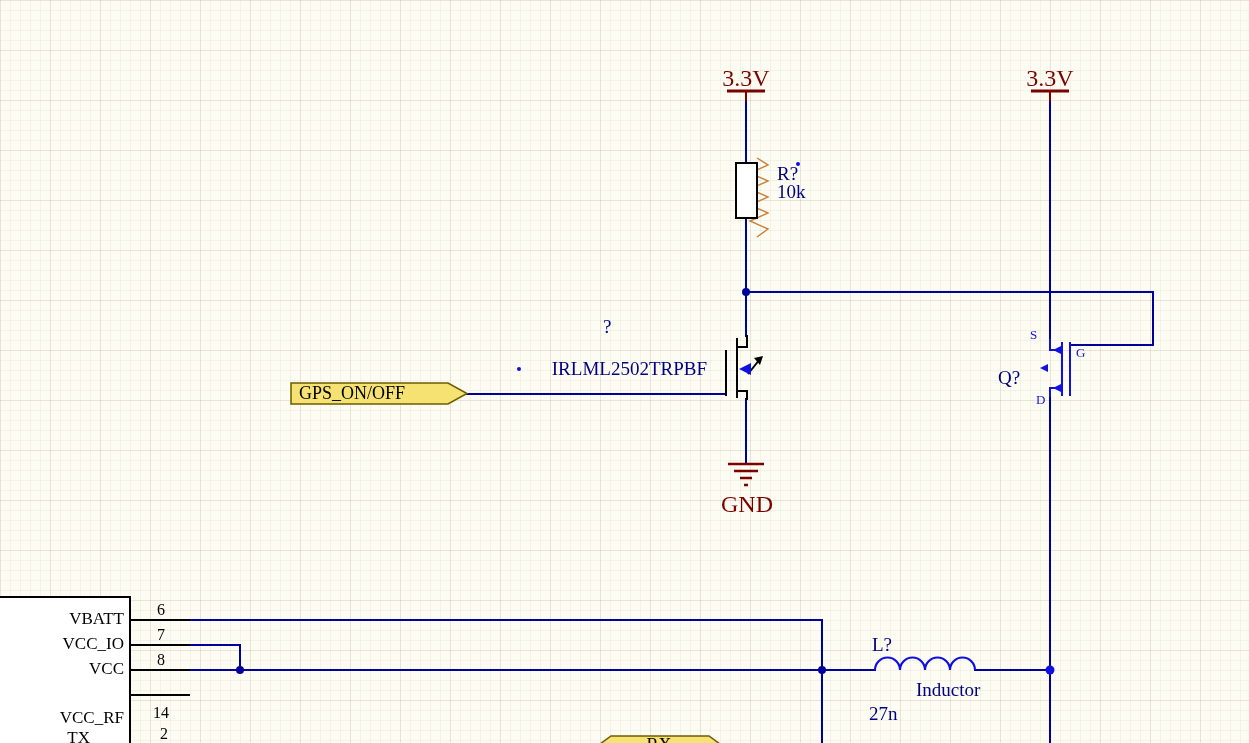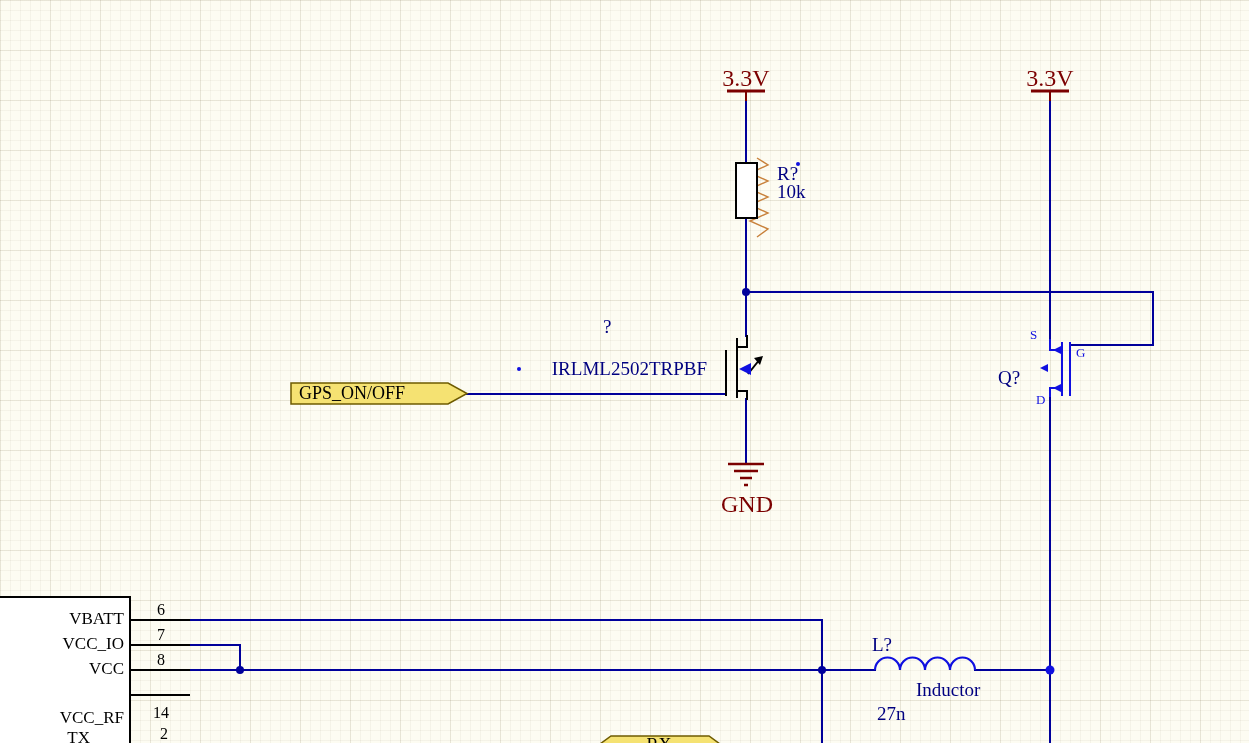--- a/index.html
+++ b/index.html
@@ -122,21 +122,21 @@
   <div class="lbl t-blue right" style="left:513px;top:359px;width:194px;">IRLML2502TRPBF</div>
   <div class="lbl t-blue" style="left:603px;top:317px;">?</div>
 
   <div class="lbl t-blue" style="left:998px;top:368px;">Q?</div>
   <div class="lbl t-sgd" style="left:1030px;top:328px;">S</div>
   <div class="lbl t-sgd" style="left:1076px;top:346px;">G</div>
   <div class="lbl t-sgd" style="left:1036px;top:393px;">D</div>
 
   <div class="lbl t-blue" style="left:872px;top:635px;">L?</div>
   <div class="lbl t-blue" style="left:916px;top:680px;">Inductor</div>
-  <div class="lbl t-blue" style="left:869px;top:704px;margin-left:8px;">27n</div>
+  <div class="lbl t-blue" style="left:869px;top:704px;">27n</div>
 
   <div class="lbl t-port center" style="left:276px;top:384px;width:152px;">GPS_ON/OFF</div>
   <div class="lbl t-port center" style="left:602px;top:736px;width:114px;">RX</div>
 
   <div class="lbl t-black right" style="left:19px;top:610px;width:105px;">VBATT</div>
   <div class="lbl t-black right" style="left:19px;top:635px;width:105px;">VCC_IO</div>
   <div class="lbl t-black right" style="left:19px;top:660px;width:105px;">VCC</div>
   <div class="lbl t-black right" style="left:19px;top:685px;width:105px;margin-top:24px;">VCC_RF</div>
   <div class="lbl t-black right" style="left:19px;top:729px;width:71px;">TX</div>
 

